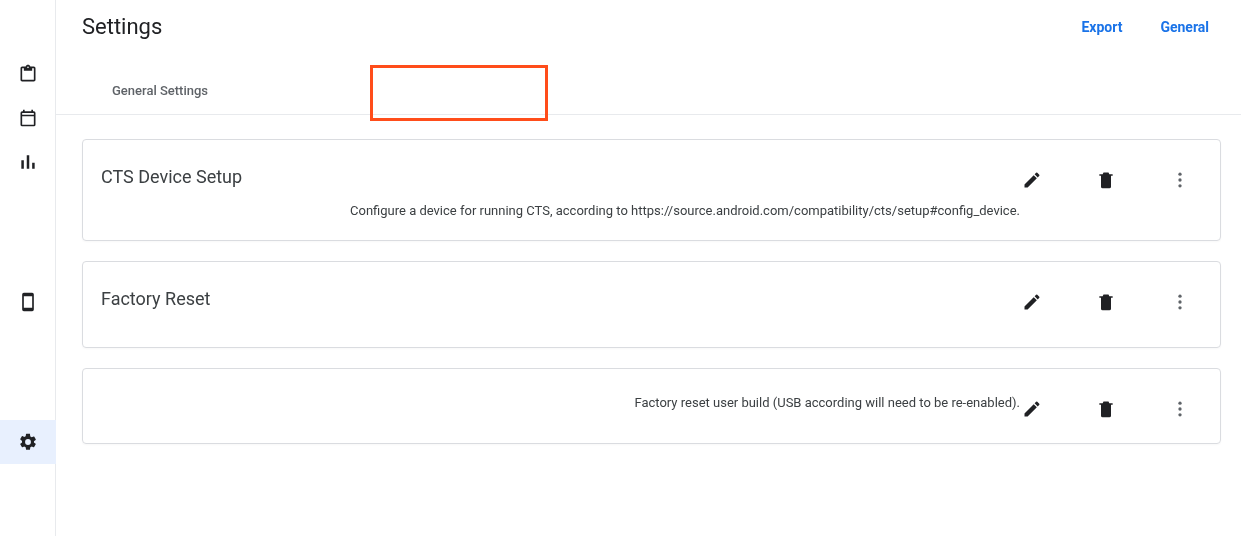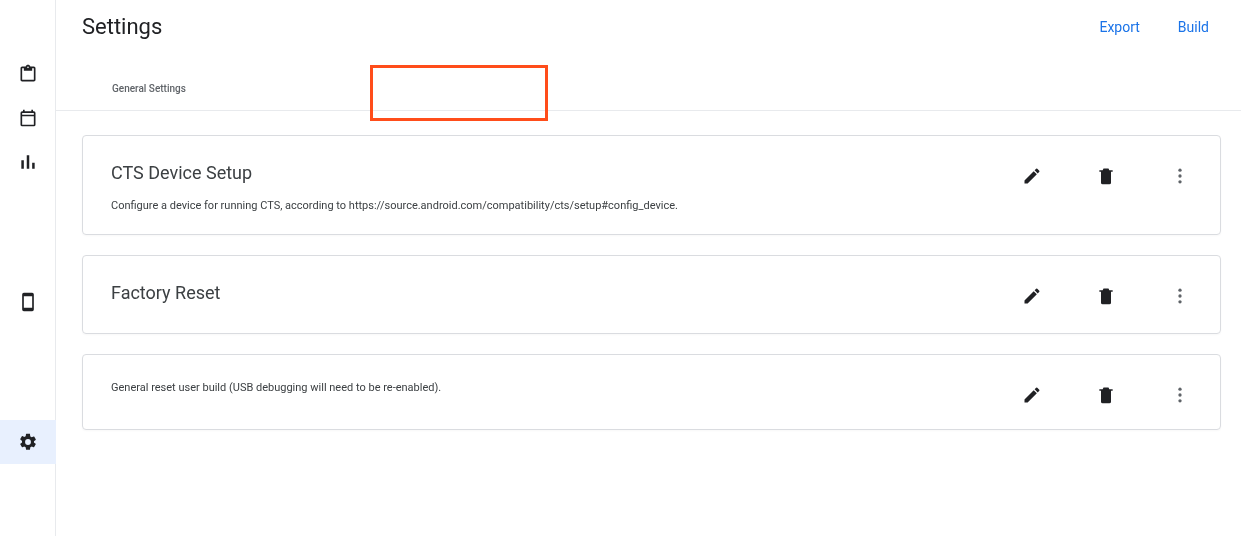--- a/index.html
+++ b/index.html
@@ -46,32 +46,32 @@
     .page-title {
       font-size: 22px;
       font-weight: 400;
       color: #202124;
     }
     .header-actions { display: flex; gap: 38px; }
     .header-link {
       color: #1a73e8;
       font-size: 14px;
       cursor: pointer;
-      font-weight: 400;
+      font-weight: 700;
     }
     .tabs {
       display: flex;
       margin-top: 30px;
       border-bottom: 1px solid #e8eaed;
       padding-left: 26px;
       position: relative;
     }
     .tab {
       padding: 14px 30px 16px;
-      font-size: 10px;
+      font-size: 13px;
       color: #5f6368;
       cursor: pointer;
       font-weight: 500;
       position: relative;
     }
     .tab.active {
       color: #1a73e8;
     }
     .tab.active::after {
       content: '';
@@ -87,37 +87,38 @@
     }
     .content {
       padding: 24px 20px 0 26px;
       display: flex;
       flex-direction: column;
       gap: 20px;
     }
     .card {
       border: 1px solid #dadce0;
       border-radius: 4px;
-      padding: 26px 28px 22px 28px;
+      padding: 26px 28px 22px 18px;
       display: flex;
       align-items: flex-start;
       justify-content: space-between;
       box-shadow: 0 1px 2px rgba(0,0,0,0.03);
     }
     .card-body { flex: 1; }
     .card-title {
       font-size: 18px;
       font-weight: 400;
       color: #3c4043;
       margin-bottom: 16px;
     }
-    .card-title.only { margin-bottom: 8px; }
+    .card-title.only { margin-bottom: 16px; }
     .card-desc {
-      font-size: 11px;
+      font-size: 13px;
       color: #3c4043;
+      text-align: right;
     }
     .card-actions {
       display: flex;
       align-items: center;
       gap: 50px;
       padding-top: 2px;
     }
     .icon-btn {
       width: 24px; height: 24px;
       display: flex; align-items: center; justify-content: center;
@@ -169,21 +170,21 @@
           </svg>
       </span>
     </div>
   </div>
 
   <div class="main">
     <div class="header">
       <div class="page-title">Settings</div>
       <div class="header-actions">
         <div class="header-link">Export</div>
-        <div class="header-link">Build</div>
+        <div class="header-link">General</div>
       </div>
     </div>
 
     <div class="tabs">
       <div class="tab">General Settings</div>
       <div class="highlight-box" style="left:314px; top:-4px; width:178px; height:56px;"></div>
     </div>
 
     <div class="content">
       <div class="card">
@@ -244,21 +245,21 @@
                   <circle cx="12" cy="12" r="2"></circle>
                   <circle cx="12" cy="19" r="2"></circle>
                 </svg>
               </span>
             </div>
         </div>
       </div>
 
       <div class="card">
         <div class="card-body">
-          <div class="card-desc">General reset user build (USB debugging will need to be re-enabled).</div>
+          <div class="card-desc">Factory reset user build (USB according will need to be re-enabled).</div>
         </div>
         <div class="card-actions">
           <div class="icon-btn">
               <span>
                 <svg width="20" height="20" viewBox="0 0 24 24" fill="currentColor">
                   <path d="M3 17.25V21h3.75L17.81 9.94l-3.75-3.75L3 17.25zM20.71 7.04a1 1 0 000-1.41l-2.34-2.34a1 1 0 00-1.41 0l-1.83 1.83 3.75 3.75 1.83-1.83z"></path>
                 </svg>
               </span>
             </div>
           <div class="icon-btn">

